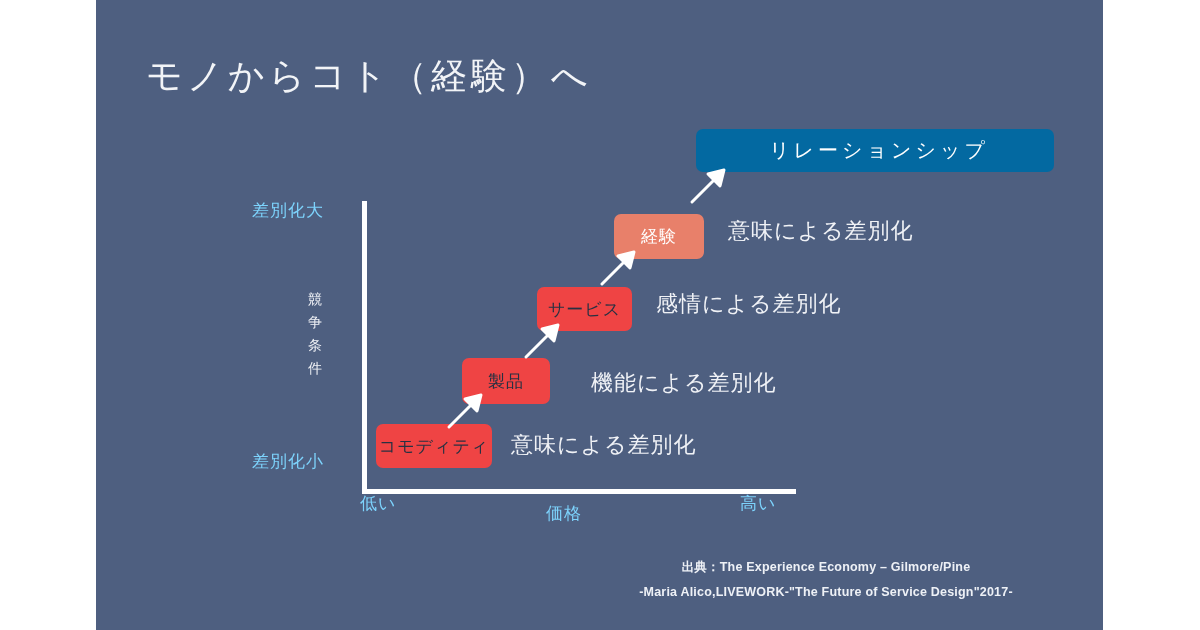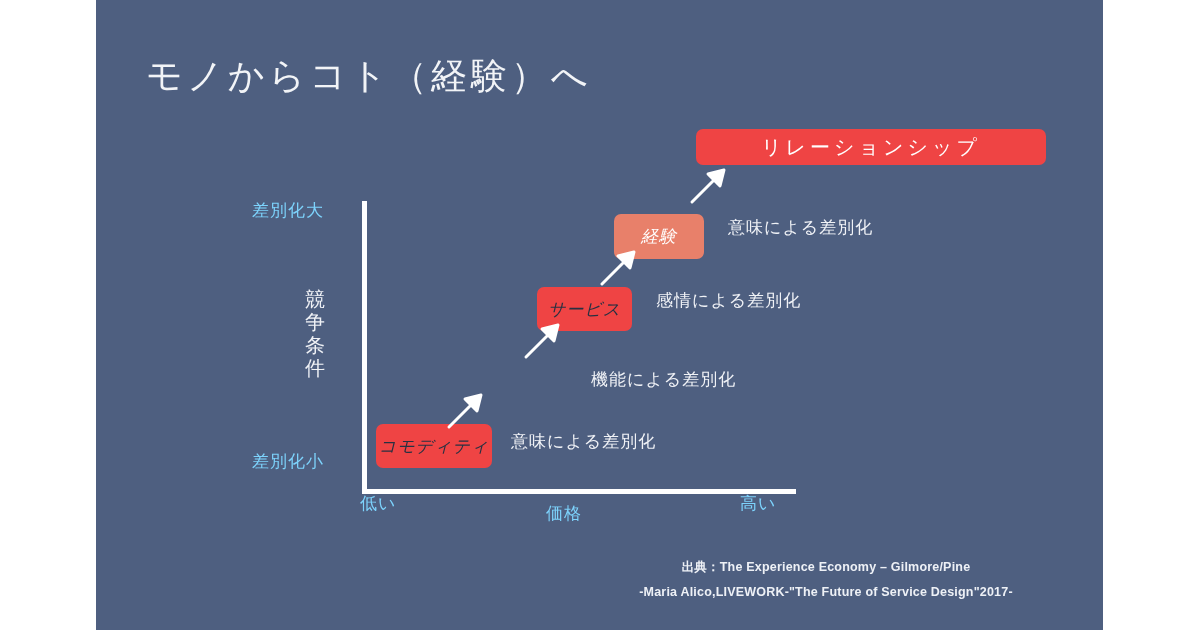--- a/index.html
+++ b/index.html
@@ -35,26 +35,27 @@
     white-space: nowrap;
     font-weight: 400;
   }
 
   
   #relationship-banner {
     position: absolute;
     left: 600px;
     top: 129px;
     width: 350px;
-    height: 36px;
-    background: #ef4444;
+    height: 43px;
+    background: #0369a1;
     border-radius: 7px;
     display: flex;
     align-items: center;
     justify-content: center;
+    padding-left: 8px;
   }
   #relationship-banner .label {
     color: #ffffff;
     font-size: 20px;
     letter-spacing: 4px;
     font-weight: 400;
     white-space: nowrap;
   }
 
   
@@ -83,40 +84,39 @@
     letter-spacing: 1px;
   }
   #y-top-label   { left: 156px; top: 199px; }
   #y-bottom-label{ left: 156px; top: 450px; }
   #y-axis-title {
     position: absolute;
     left: 208px;
     top: 288px;
     width: 22px;
     color: #f0f2f6;
-    font-size: 20px;
+    font-size: 14px;
     line-height: 23px;
     text-align: center;
     letter-spacing: 0;
   }
   #x-left-label  { left: 264px; top: 492px; }
   #x-right-label { left: 644px; top: 492px; }
   #x-axis-title  { left: 450px; top: 502px; }
 
   
   .stair-box {
     position: absolute;
     border-radius: 7px;
     display: flex;
     align-items: center;
     justify-content: center;
     white-space: nowrap;
     font-size: 17px;
     letter-spacing: 1px;
-    font-style: italic;
   }
   .stair-box.green {
     background: #ef4444;
     color: #283142;
   }
   .stair-box.coral {
     background: #e8806a;
     color: #ffffff;
   }
 
@@ -133,21 +133,21 @@
   }
   #arrow-1 { left: 347px; top: 391px; }
   #arrow-2 { left: 424px; top: 321px; }
   #arrow-3 { left: 500px; top: 248px; }
   #arrow-4 { left: 590px; top: 166px; }
 
   
   .diff-caption {
     position: absolute;
     color: #f0f2f6;
-    font-size: 17px;
+    font-size: 22px;
     white-space: nowrap;
     letter-spacing: 1px;
     font-family: Liberation Mono, monospace;
   }
   #diff-meaning  { left: 632px; top: 216px; }
   #diff-emotion  { left: 560px; top: 289px; }
   #diff-function { left: 495px; top: 368px; }
   #diff-cost     { left: 415px; top: 430px; }
 
   
@@ -181,20 +181,21 @@
 
   <div class="axis-label" id="y-top-label">差別化大</div>
   <div class="axis-label" id="y-bottom-label">差別化小</div>
   <div id="y-axis-title">競争条件</div>
 
   <div class="axis-label" id="x-left-label">低い</div>
   <div class="axis-label" id="x-right-label">高い</div>
   <div class="axis-label" id="x-axis-title">価格</div>
 
   <div class="stair-box green" id="box-commodity">コモディティ</div>
+  <div class="stair-box green" id="box-product">製品</div>
   <div class="stair-box green" id="box-service">サービス</div>
   <div class="stair-box coral" id="box-experience">経験</div>
 
   <svg class="arrow" id="arrow-1" viewBox="0 0 42 42">
     <path d="M6 36 L28 14 L22 8 L38 4 L34 20 L28 14 L6 36 Z" fill="#ffffff" stroke="#ffffff" stroke-width="3" stroke-linejoin="round"></path>
   </svg>
   <svg class="arrow" id="arrow-2" viewBox="0 0 42 42">
     <path d="M6 36 L28 14 L22 8 L38 4 L34 20 L28 14 L6 36 Z" fill="#ffffff" stroke="#ffffff" stroke-width="3" stroke-linejoin="round"></path>
   </svg>
   <svg class="arrow" id="arrow-3" viewBox="0 0 42 42">

